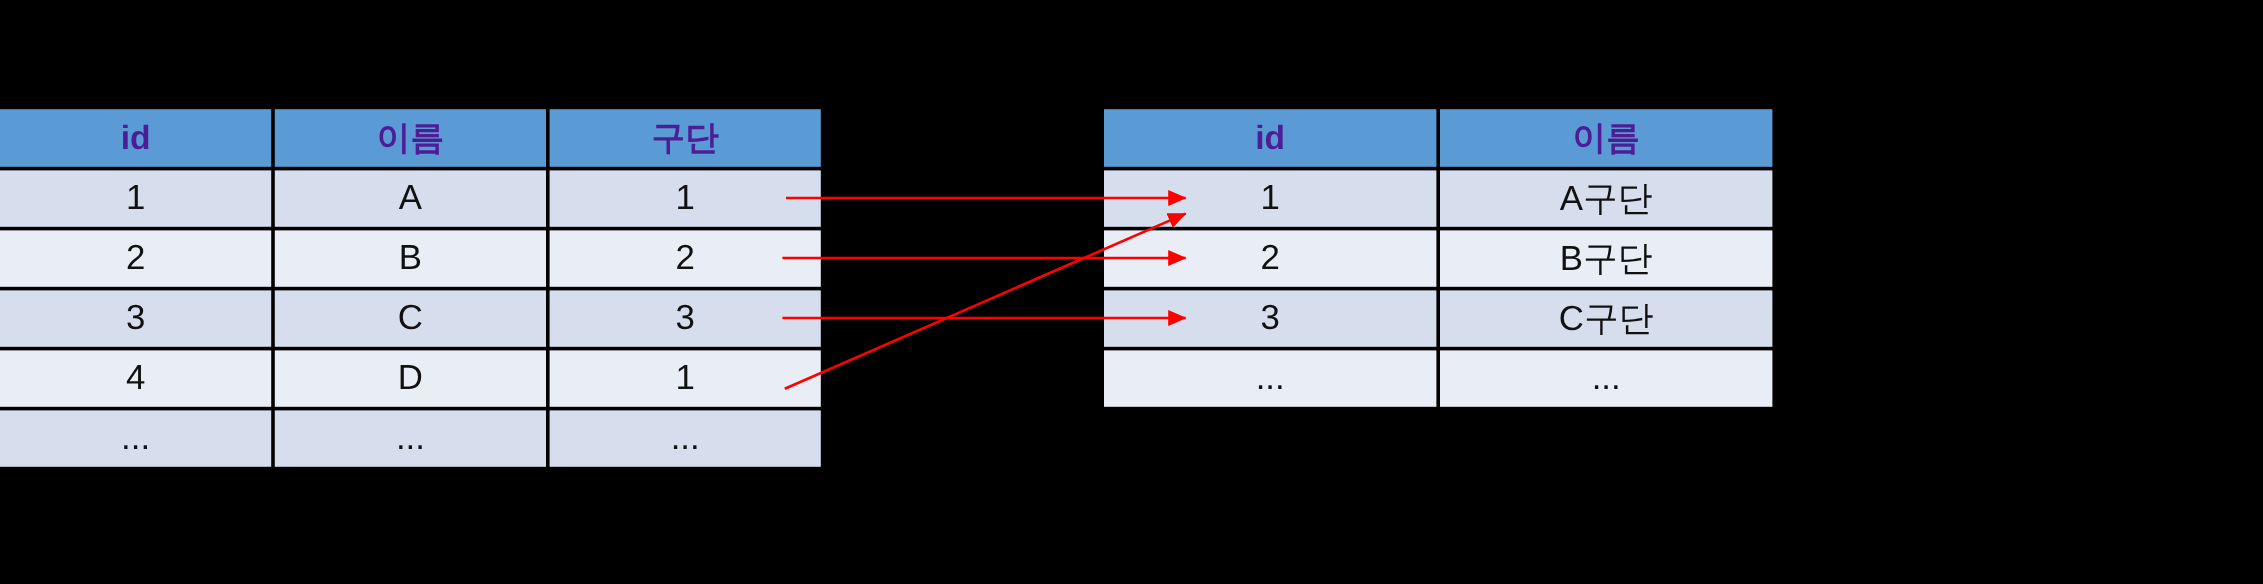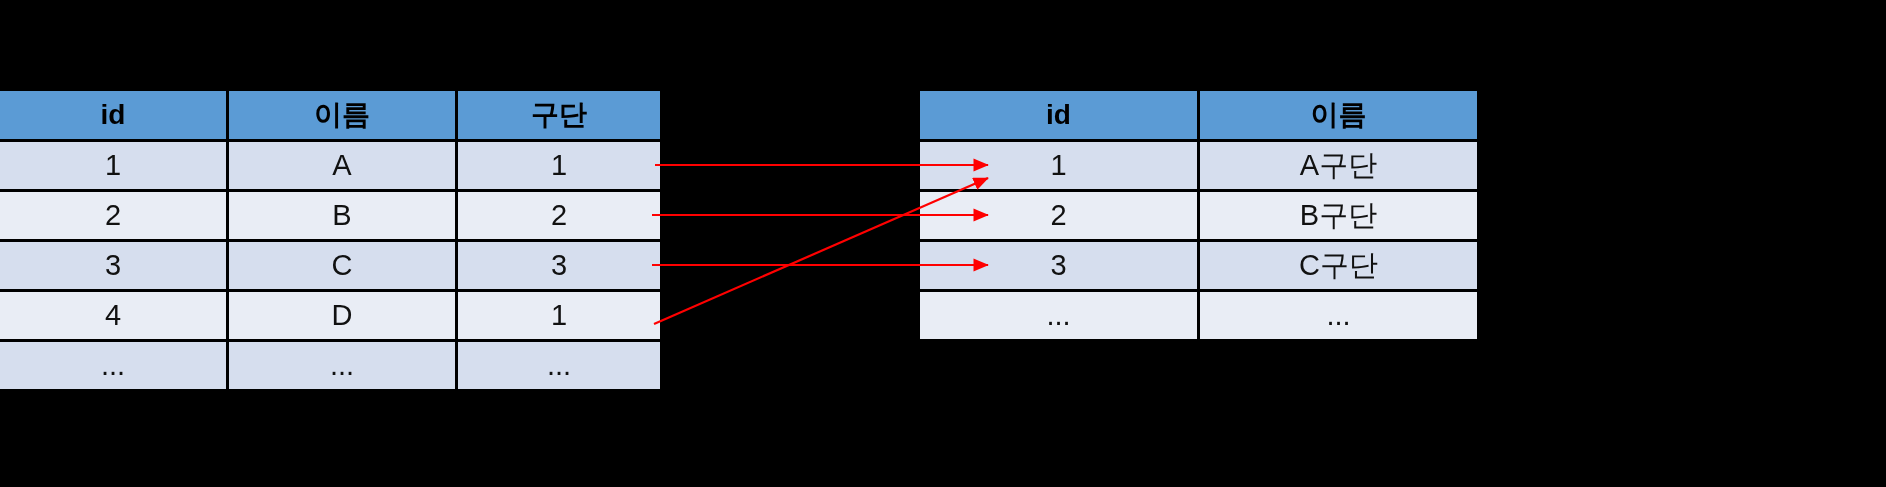--- a/index.html
+++ b/index.html
@@ -24,38 +24,38 @@
   }
   .tbl td, .tbl th {
     padding: 0;
     margin: 0;
     text-align: center;
     vertical-align: middle;
     font-weight: normal;
   }
   .tbl th {
     background: #5B9BD5;
-    color: #000000;
+    color: #4c1d95;
     font-size: 28px;
     font-weight: bold;
     height: 48px;
   }
   .tbl td {
     font-size: 29px;
     color: #111111;
     height: 47px;
   }
   .row-a td { background: #D6DEEE; }
   .row-b td { background: #E9EDF5; }
 
   
   #table-left { left: -3px; top: 88px; }
   #table-left .c-id   { width: 226px; }
   #table-left .c-name { width: 226px; }
-  #table-left .c-team { width: 202px; }
+  #table-left .c-team { width: 226px; }
 
   
   #table-right { left: 917px; top: 88px; }
   #table-right .c-id   { width: 277px; }
   #table-right .c-name { width: 277px; }
 
   #arrow-layer {
     position: absolute;
     left: 0; top: 0;
     width: 1886px;

